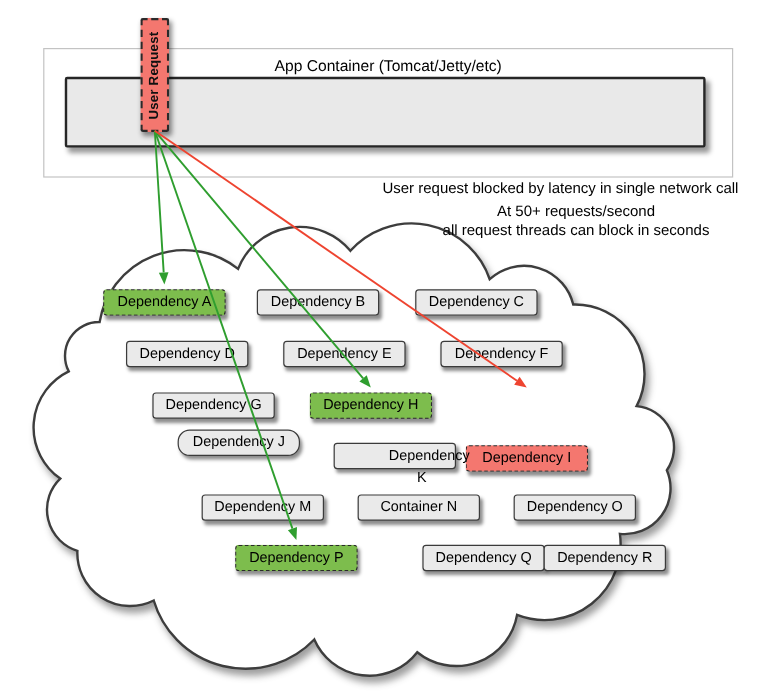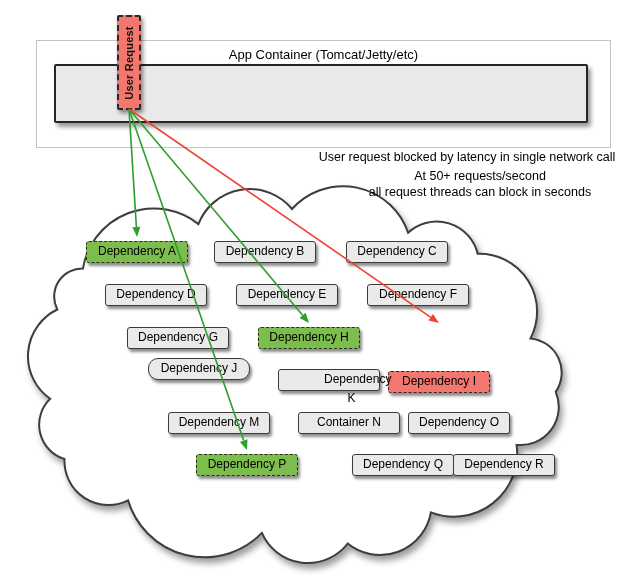--- a/index.html
+++ b/index.html
@@ -77,21 +77,21 @@
       <div class="node" style="left: 105px; top: 284px;">Dependency D</div>
       <div class="node" style="left: 236px; top: 284px;">Dependency E</div>
       <div class="node" style="left: 367px; top: 284px;">Dependency F</div>
       <div class="node" style="left: 127px; top: 327px;">Dependency G</div>
       <div class="node ok" style="left: 258px; top: 327px;">Dependency H</div>
       <div class="node fail" style="left: 388px; top: 327px; margin-top: 44px;">Dependency I</div>
       <div class="node" style="left: 148px; top: 358px; border-radius: 10px;">Dependency J</div>
       <div class="node" style="left: 278px; top: 369px; padding-left: 45px;">Dependency K</div>
       <div class="node" style="left: 168px; top: 412px;">Dependency M</div>
       <div class="node" style="left: 298px; top: 412px;">Container N</div>
-      <div class="node" style="left: 408px; top: 412px;">Dependency O</div>
+      <div class="node" style="left: 428px; top: 412px;">Dependency O</div>
       <div class="node ok" style="left: 196px; top: 454px;">Dependency P</div>
       <div class="node" style="left: 325px; top: 454px; margin-left: 27px;">Dependency Q</div>
       <div class="node" style="left: 453px; top: 454px;">Dependency R</div>
     </div>
 
   <div id="user-request">
     <span id="user-request-label">User Request</span>
   </div>
 
   <svg id="arrows-svg" width="640" height="582" viewBox="0 0 640 582">

